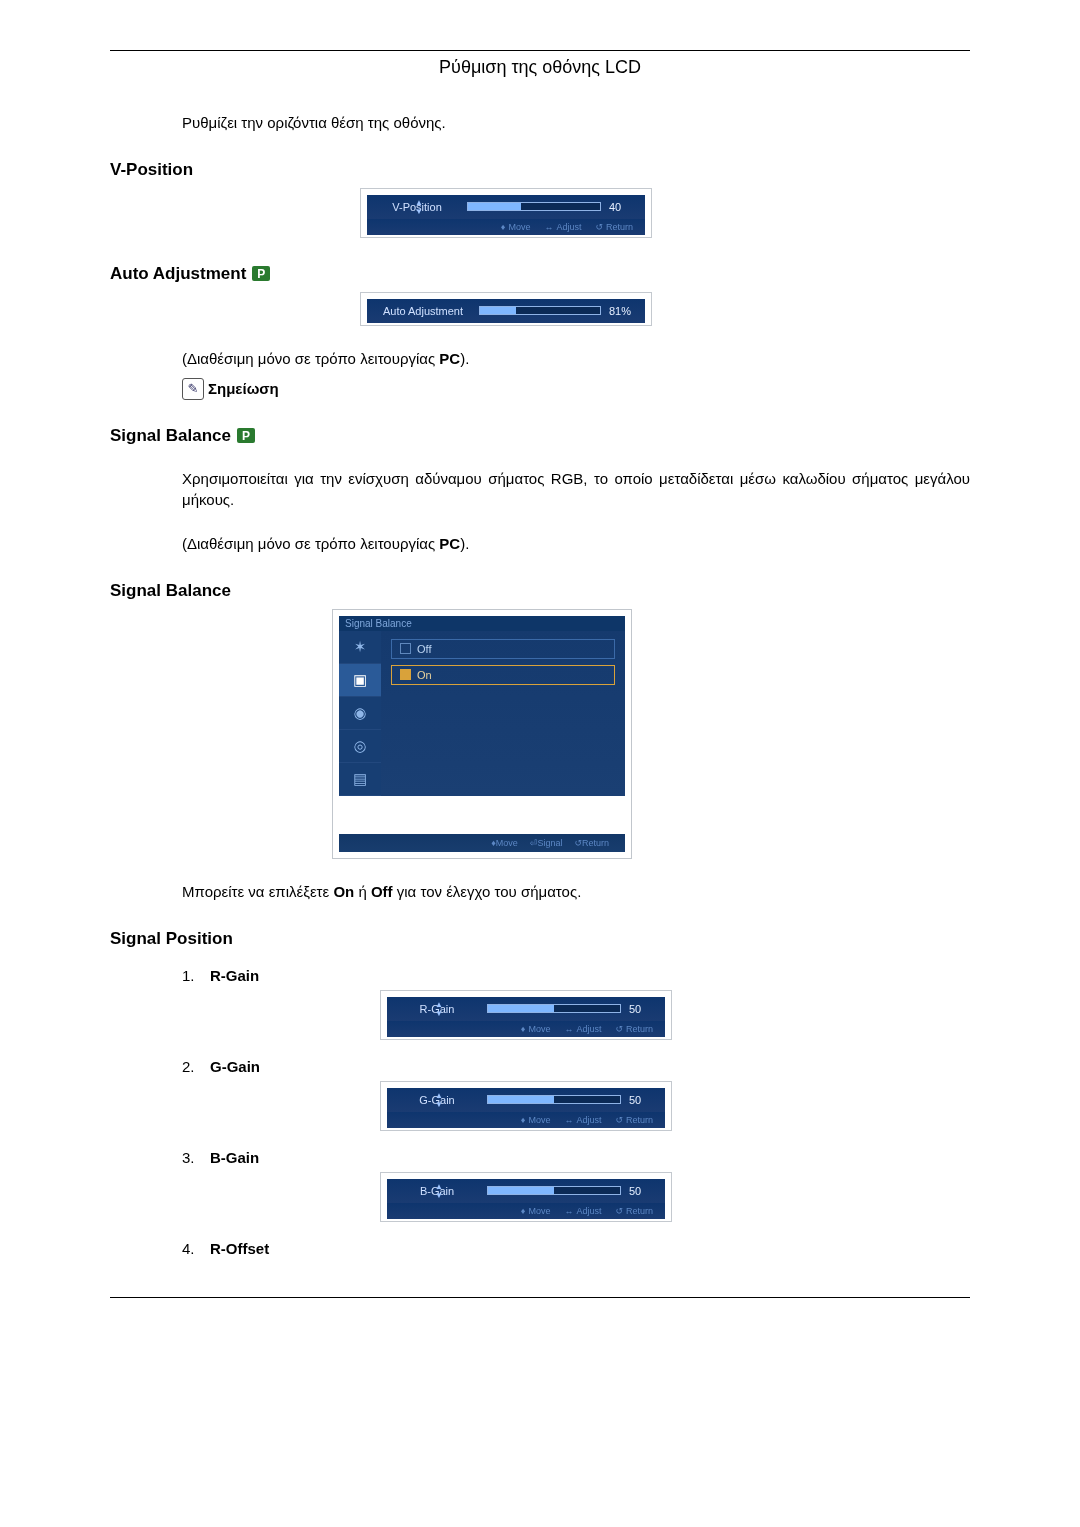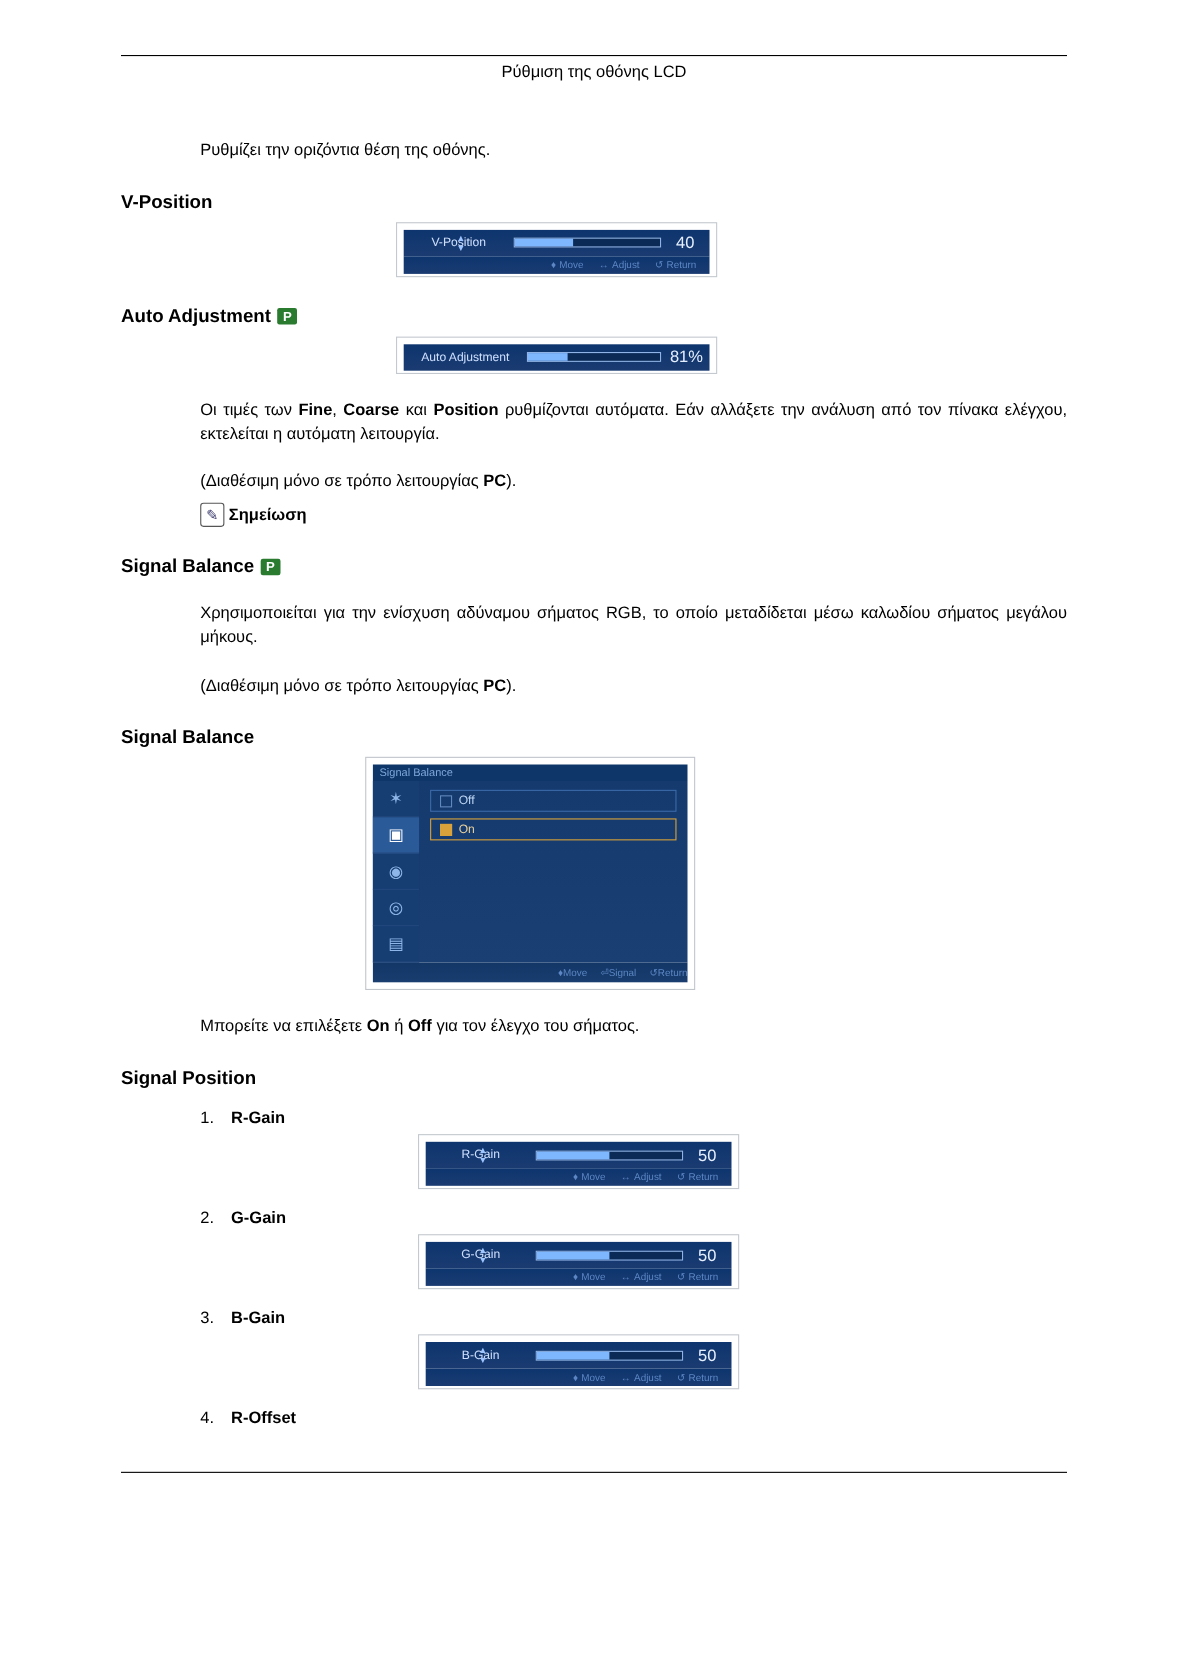--- a/index.html
+++ b/index.html
@@ -20,22 +20,22 @@
     border-top: 1px solid #000;
     margin: 0 0 6px 0;
   }
   .hr-bottom {
     border: none;
     border-top: 1px solid #000;
     margin: 40px 0 0 0;
   }
   .doc-title {
     text-align: center;
-    font-size: 15px;
-    margin: 0 0 52px 0;
+    font-size: 18px;
+    margin: 0 0 34px 0;
   }
   .section-heading {
     font-weight: bold;
     font-size: 17px;
     margin: 26px 0 8px 0;
     display: flex;
     align-items: center;
     gap: 6px;
   }
   .body-text {
@@ -110,22 +110,21 @@
     margin: 0 8px;
   }
   .osd-fill {
     position: absolute;
     left: 0; top: 0; bottom: 0;
     background: #7fb7ff;
   }
   .osd-val {
     width: 28px;
     color: #e5efff;
-    font-size: 15px;
-    text-align: center;
+    font-size: 11px;
   }
   .osd-footer {
     background: linear-gradient(#0e356e, #1a3b72);
     height: 16px;
     display: flex;
     justify-content: flex-end;
     gap: 14px;
     padding: 0 12px;
     align-items: center;
     color: #5c87c4;
@@ -184,23 +183,24 @@
   .sb-opt.sel { border-color:#d9a23a; color:#e9d29d; }
   .sb-check { width:9px; height:9px; border:1px solid #5f88bd; display:inline-block; }
   .sb-check.on { background:#d9a23a; border-color:#d9a23a; }
   .sb-footer {
     background: linear-gradient(#133767,#183d6e);
     height: 18px;
     display:flex;
     justify-content:flex-end;
     gap:12px;
     align-items:center;
-    padding:0 0;
+    padding:0 16px;
     color:#5c87c4;
     font-size:9px;
+    margin-top:38px;
   }
   
   .sc-row {
     display: flex;
     align-items: flex-start;
     margin: 18px 0 0 72px;
   }
   .sc-num { width: 28px; }
   .sc-name { font-weight: bold; width: 80px; }
   b { font-weight: bold; text-align: center; }
@@ -252,23 +252,20 @@
   <div class="osd-wrap osd-auto">
     <div class="osd-inner">
       <div class="osd-label">
         <span>Auto Adjustment</span>
       </div>
       <div class="osd-bar">
         <div class="osd-fill" style="width:30%"></div>
       </div>
       <div class="osd-val">81%</div>
     </div>
-  </div>
-  <div class="body-text">
-    <span>Οι τιμές των </span><b>Fine</b><span>, </span><b>Coarse</b><span> και </span><b>Position</b><span> ρυθμίζονται αυτόματα. Εάν αλλάξετε την ανάλυση από τον πίνακα ελέγχου, εκτελείται η αυτόματη λειτουργία.</span>
   </div>
   <div class="body-text">
     <span>(Διαθέσιμη μόνο σε τρόπο λειτουργίας </span><b>PC</b><span>).</span>
   </div>
   <div class="note-line">
     <span class="note-icon">✎</span>
     <b>Σημείωση</b>
   </div>
 
   <div class="section-heading">

